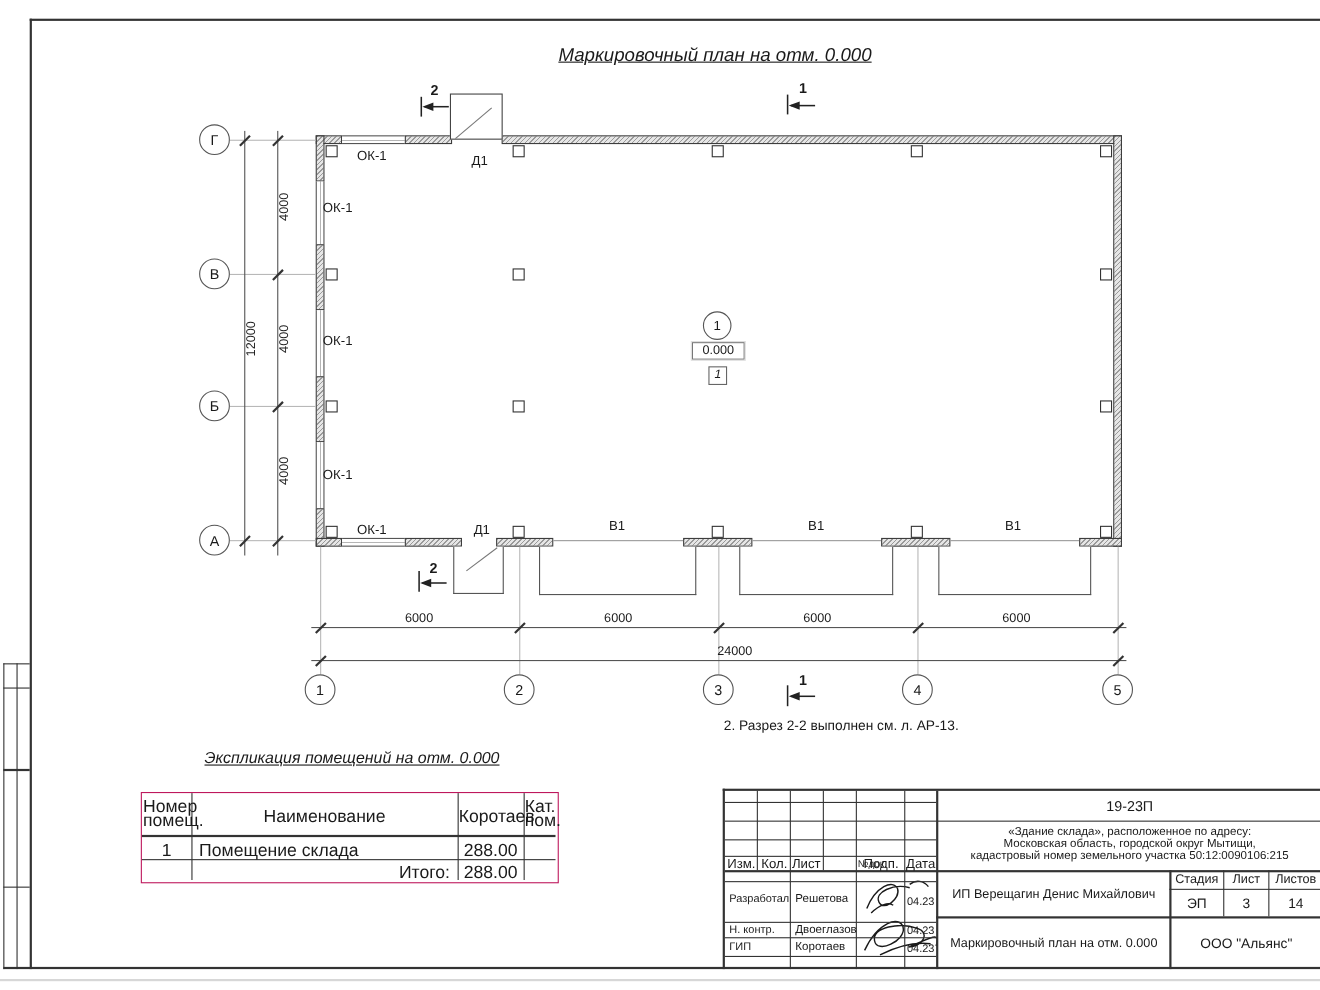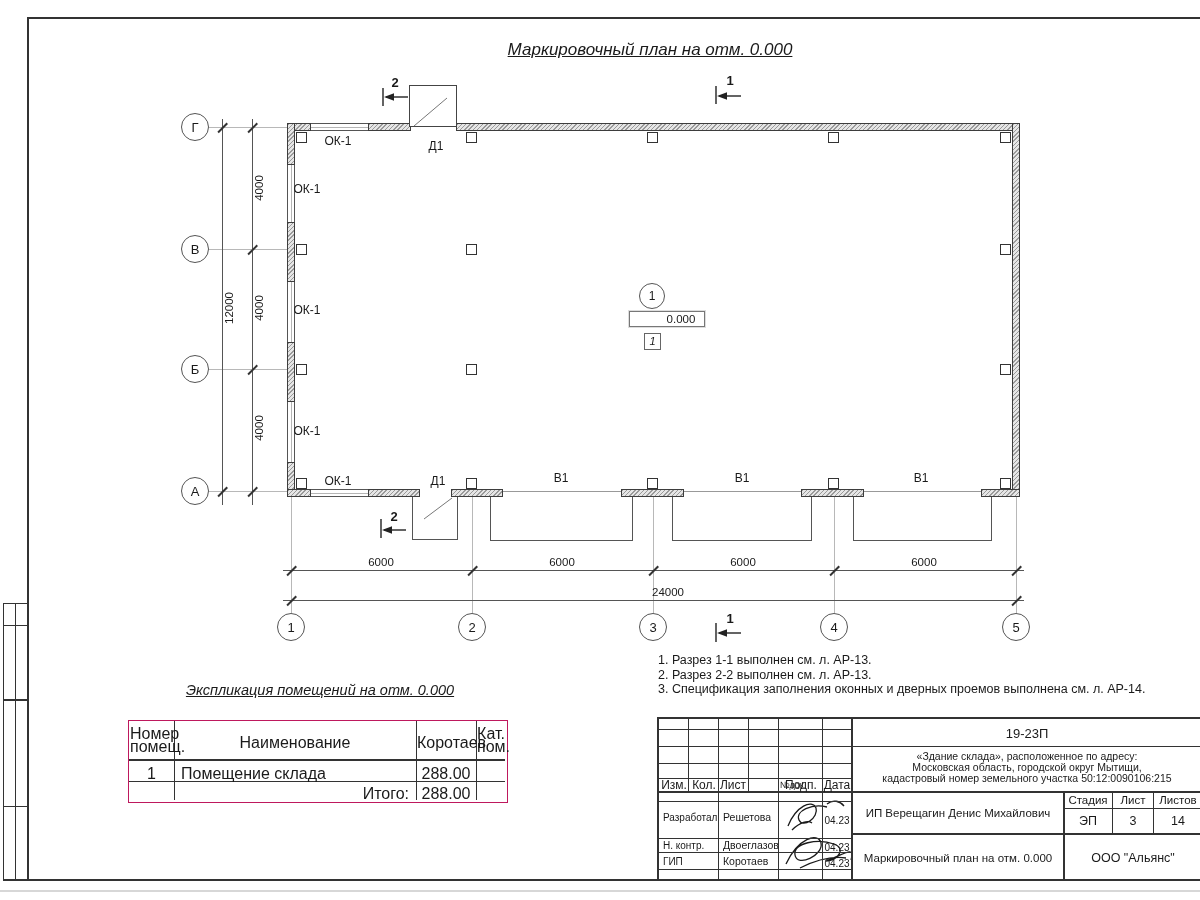--- a/index.html
+++ b/index.html
@@ -182,21 +182,21 @@
   <div class="mark" style="left:921px;top:478px;">В1</div>
 
   <div class="secnum" style="left:395px;top:82px;">2</div>
   <div class="secnum" style="left:730px;top:80px;">1</div>
   <div class="secnum" style="left:394px;top:516px;">2</div>
   <div class="secnum" style="left:730px;top:618px;">1</div>
 
   <div class="axc" style="left:639px;top:283px;width:26px;height:26px;font-size:12px;">
     <span>1</span>
     </div>
-  <div class="abs ctr" style="left:629px;top:311px;width:46px;height:14px;border:1px solid #777;outline:1px solid #ddd;font-size:11.5px;line-height:14px;background:#fff;padding-left:28px;">0.000</div>
+  <div class="abs ctr" style="left:629px;top:311px;width:46px;height:14px;border:1px solid #777;outline:1px solid #ddd;font-size:11.5px;line-height:14px;background:#fff;">0.000</div>
   <div class="abs ctr" style="left:644px;top:333px;width:15px;height:15px;border:1px solid #666;font-size:11px;line-height:15px;font-style:italic;background:#fff;">1</div>
 
   <svg width="1200" height="900">
     <line x1="414" y1="126" x2="447" y2="98" stroke="#777" stroke-width="1"></line>
     <line x1="424" y1="519" x2="452" y2="498" stroke="#777" stroke-width="1"></line>
     <g stroke="#222" stroke-width="1.4">
       <line x1="383" y1="88" x2="383" y2="106"></line>
         <line x1="386" y1="97" x2="408" y2="97"></line>
       <line x1="716" y1="86" x2="716" y2="104"></line>
         <line x1="719" y1="96" x2="741" y2="96"></line>
@@ -211,23 +211,21 @@
       <polygon points="382,530 392,526.2 392,533.8"></polygon>
       <polygon points="717,633 727,629.2 727,636.8"></polygon>
     </g>
     <g stroke="#1a1a1a" stroke-width="1.3" fill="none">
       <path d="M788,826 C796,806 812,799 816,808 C819,817 803,829 799,820 C795,811 812,803 827,807 M827,804 C833,799 840,801 844,806 M792,830 C800,822 808,820 812,823"></path>
       <path d="M786,864 C798,838 818,832 821,843 C824,855 797,868 795,855 C793,843 818,838 834,844 C846,848 839,860 826,861 C844,854 856,845 851,860 M800,868 C816,860 832,856 846,858"></path>
     </g>
   </svg>
 
   <div class="note" style="left:658px;top:653px;">
-    <div>1. Разрез 1-1 выполнен см. л. АР-13.</div>
     <div>2. Разрез 2-2 выполнен см. л. АР-13.</div>
-    <div>3. Спецификация заполнения оконных и дверных проемов выполнена см. л. АР-14.</div>
   </div>
 
   <div class="ttl" style="left:320px;top:682px;font-size:14.5px;">Экспликация помещений на отм. 0.000</div>
   <div class="abs" style="left:128px;top:720px;width:380px;height:83px;border:1px solid #be185d;box-sizing:border-box;font-size:16px;">
     <div class="line" style="left:45px;top:0;width:1px;height:79px;"></div>
     <div class="line" style="left:287px;top:0;width:1px;height:79px;"></div>
     <div class="line" style="left:347px;top:0;width:1px;height:79px;"></div>
     <div class="line" style="left:0;top:38px;width:376px;height:2px;"></div>
     <div class="line" style="left:0;top:60px;width:376px;height:1px;"></div>
     <div class="abs ctr" style="left:1px;top:6px;width:43px;line-height:13px;white-space:normal;">Номер помещ.</div>

